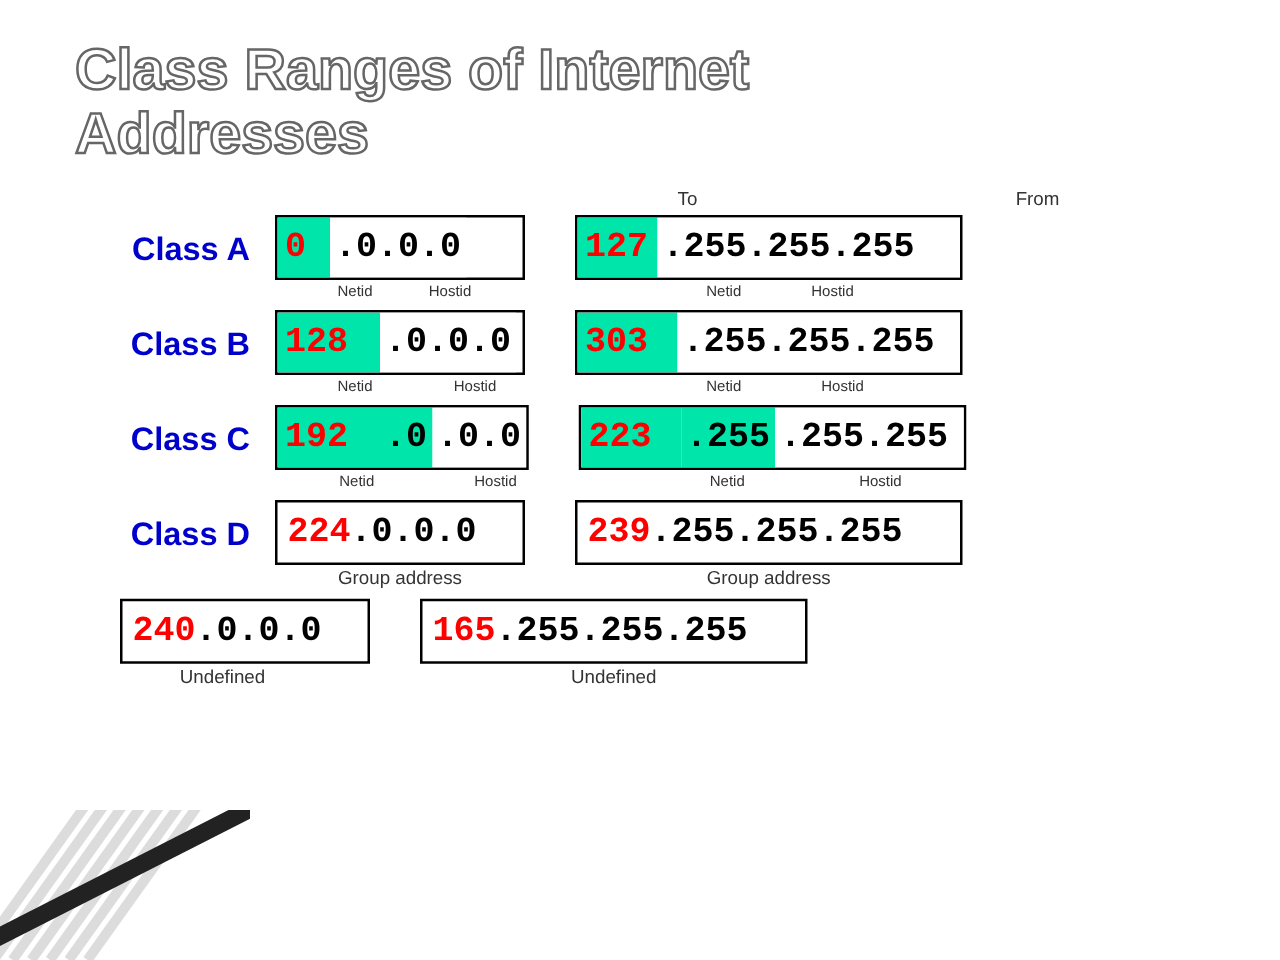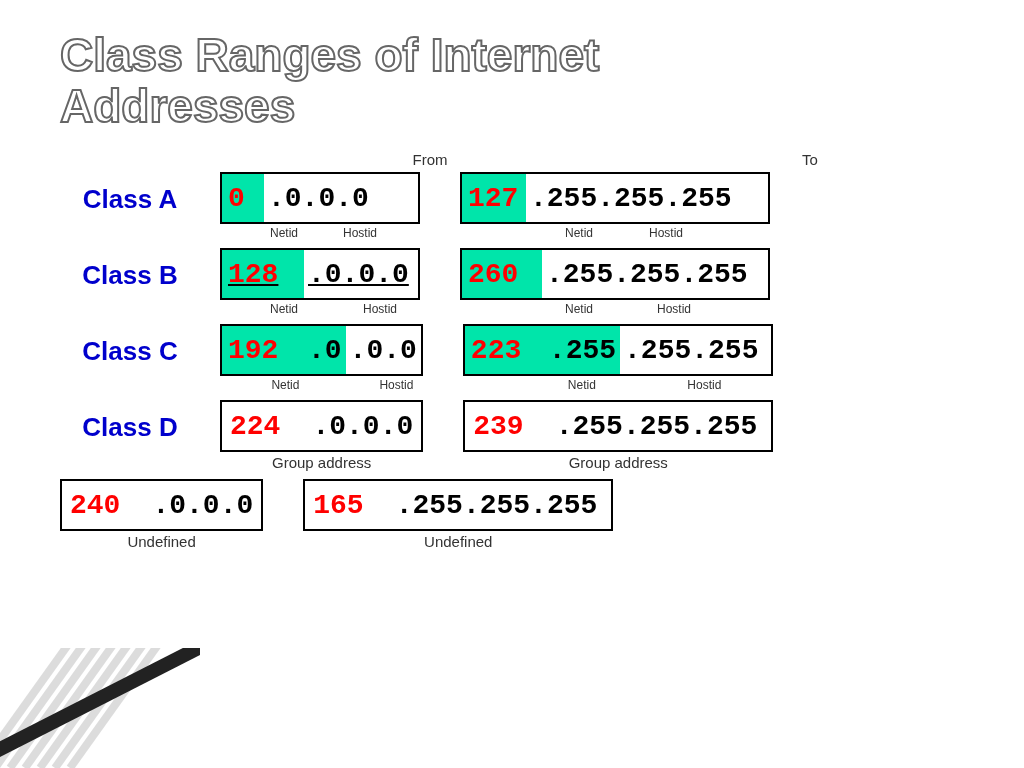--- a/index.html
+++ b/index.html
@@ -83,21 +83,21 @@
       display: flex;
       align-items: flex-start;
       margin-bottom: 8px;
     }
 
     .class-label {
       width: 160px;
       font-size: 26px;
       font-weight: bold;
       color: #00c;
-      text-align: center;
+      text-align: right;
       padding-right: 20px;
       padding-top: 12px;
       flex-shrink: 0;
     }
 
     .address-group {
       display: flex;
       flex-direction: column;
       align-items: center;
       margin-right: 40px;
@@ -121,21 +121,20 @@
       border: 2px solid black;
       display: flex;
       align-items: center;
       height: 52px;
       font-size: 28px;
       font-weight: bold;
       font-family: 'Courier New', monospace;
       padding: 4px 8px;
       min-width: 220px;
       background: white;
-      gap: 32px;
     }
 
     .address-box-simple .red-num {
       color: red;
     }
 
     .address-box-simple .black-num {
       color: black;
     }
 
@@ -201,22 +200,22 @@
 
 <div class="slide">
   <h1>
     <span>Class Ranges of Internet</span><br>
     <span>Addresses</span>
   </h1>
 
   <div class="main-content">
 
     <div class="col-headers">
+      <div class="col-header to">To</div>
       <div class="col-header from">From</div>
-      <div class="col-header to">To</div>
     </div>
 
     <div class="row">
       <div class="class-label">Class A</div>
 
       <div class="address-group">
         <div class="address-box" style="min-width:200px;">
           <div class="flex-row-full" style="width:100%;">
             <div class="netid-block" style="min-width:42px;">0</div>
             <div class="hostid-block">.0.0.0</div>
@@ -239,36 +238,36 @@
           <span style="width:64px; text-align:center; font-size:12px;">Netid</span>
           <span style="flex:1; text-align:center; font-size:12px;">Hostid</span>
         </div>
       </div>
     </div>
 
     <div class="row">
       <div class="class-label">Class B</div>
 
       <div class="address-group">
-        <div class="address-box" style="min-width:200px;text-decoration:underline;">
+        <div class="address-box" style="min-width:200px;">
           <div class="flex-row-full" style="width:100%;">
             <div class="netid-block" style="min-width:82px;">128</div>
             <div class="hostid-block">.0.0.0</div>
           </div>
         </div>
         <div class="sub-labels-row">
           <span style="width:82px; text-align:center; font-size:12px;">Netid</span>
           <span style="flex:1; text-align:center; font-size:12px;">Hostid</span>
         </div>
       </div>
 
       <div class="address-group">
         <div class="address-box" style="min-width:310px;">
           <div class="flex-row-full" style="width:100%;">
-            <div class="netid-block" style="min-width:80px;">260</div>
+            <div class="netid-block" style="min-width:80px;">303</div>
             <div class="hostid-block" style="flex:1;">.255.255.255</div>
           </div>
         </div>
         <div class="sub-labels-row">
           <span style="width:80px; text-align:center; font-size:12px;">Netid</span>
           <span style="flex:1; text-align:center; font-size:12px;">Hostid</span>
         </div>
       </div>
     </div>
 
@@ -320,21 +319,21 @@
           <span class="red-num" style="color:red;">239</span>
             <span class="black-num">.255.255.255</span>
         </div>
         <div class="group-label">Group address</div>
       </div>
     </div>
 
     <div class="row">
 
       <div class="address-group">
-        <div class="address-box-simple" style="min-width:200px;">
+        <div class="address-box-simple" style="min-width:200px;margin-left:36px;">
           <span class="red-num" style="color:red;">240</span>
             <span class="black-num">.0.0.0</span>
         </div>
         <div class="group-label">Undefined</div>
       </div>
 
       <div class="address-group">
         <div class="address-box-simple" style="min-width:310px;">
           <span class="red-num" style="color:red;">165</span>
             <span class="black-num">.255.255.255</span>

